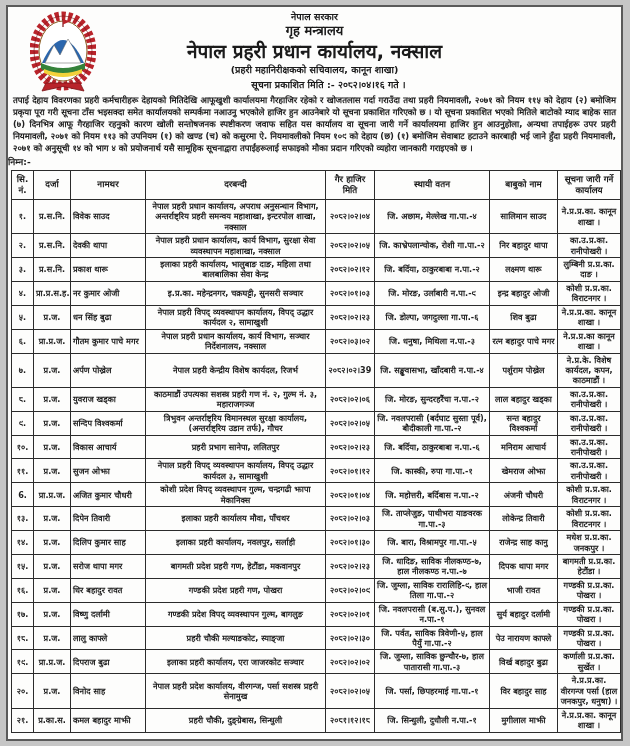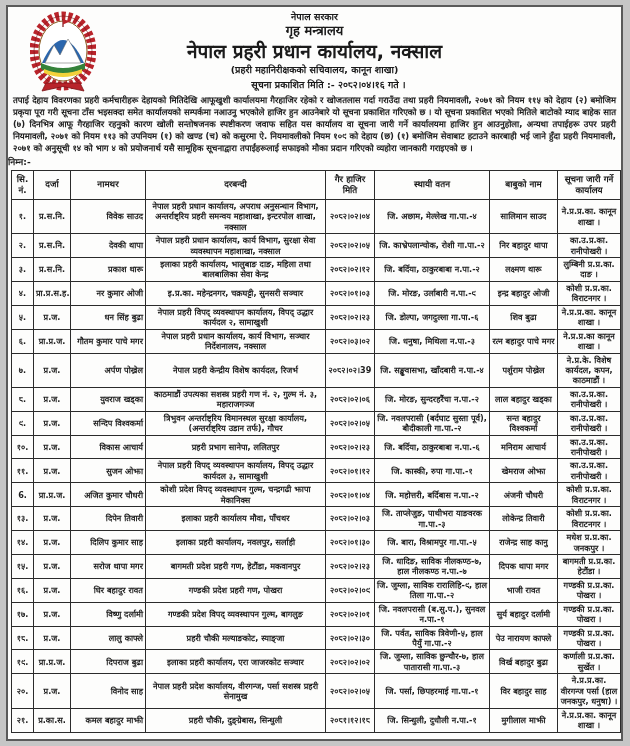--- a/index.html
+++ b/index.html
@@ -32,21 +32,21 @@
   .nimna{text-align:left;font-size:9px;font-weight:bold;margin:1px 0 2px;}
   table{
     width:609px;margin:0 3px;border-collapse:collapse;table-layout:fixed;
   }
   th,td{
     border:1px solid #2b2b2b;font-weight:bold;vertical-align:middle;
     padding:1px 2px;overflow:hidden;
   }
   th{font-size:8.7px;line-height:1.25;text-align:center;height:26px;}
   td{font-size:8.15px;line-height:1.28;text-align:center;color:#1f1f1f;}
-  td.c-name{text-align:right;}
+  td.c-name{text-align:left;}
   col.w-sn{width:22px;}  col.w-rank{width:37px;} col.w-name{width:75px;}
   col.w-post{width:180px;} col.w-date{width:49px;} col.w-addr{width:115px;}
   col.w-father{width:68px;} col.w-office{width:63px;}
 </style>
 </head>
 <body>
 
 <div class="page">
 
   <div class="header">

